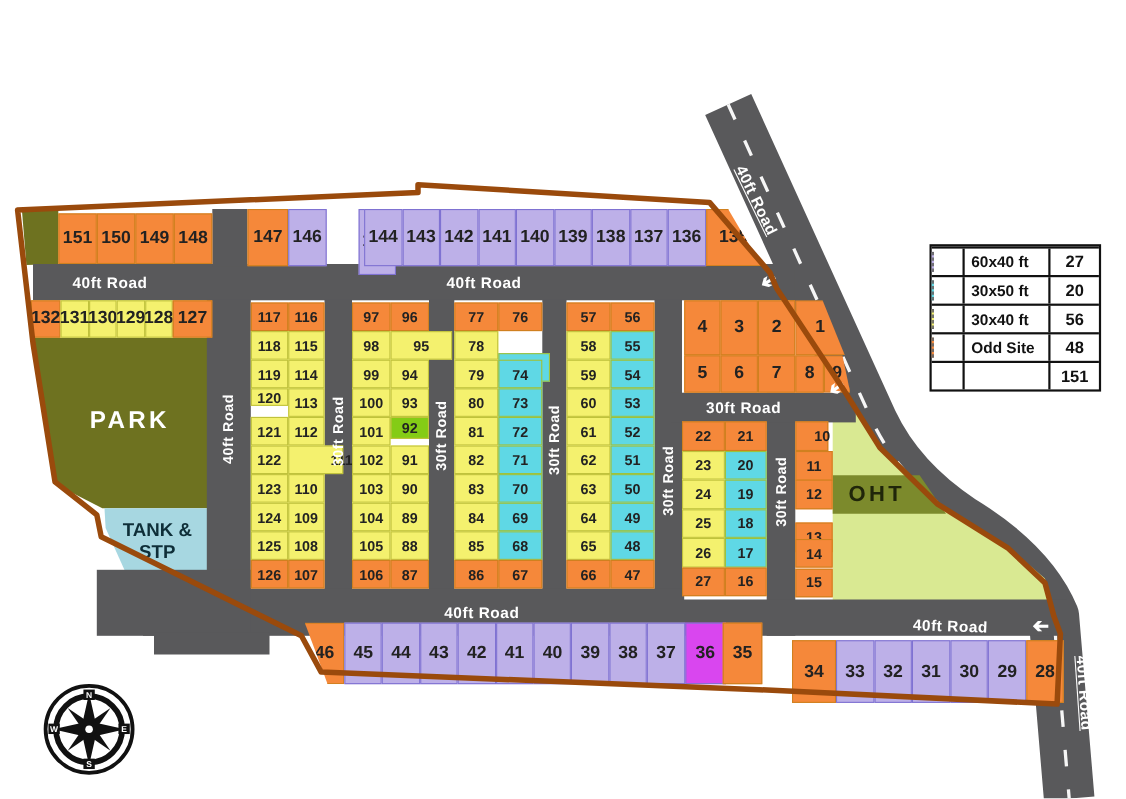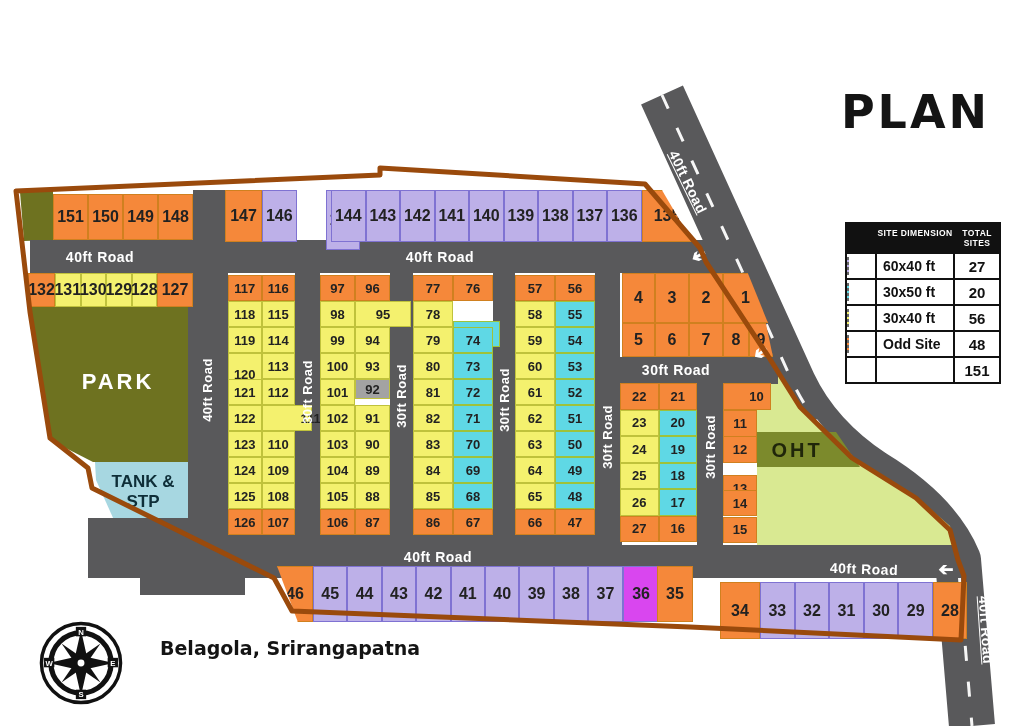--- a/index.html
+++ b/index.html
@@ -133,21 +133,21 @@
       <div class="cell cell-lg" style="left: 829.2px; top: 582px; width: 34.6px; height: 57px; background: rgb(189, 176, 232); border: 1px solid rgb(127, 114, 210);">31</div>
       <div class="cell cell-lg" style="left: 863.8px; top: 582px; width: 34.6px; height: 57px; background: rgb(189, 176, 232); border: 1px solid rgb(127, 114, 210);">30</div>
       <div class="cell cell-lg" style="left: 898.4px; top: 582px; width: 34.6px; height: 57px; background: rgb(189, 176, 232); border: 1px solid rgb(127, 114, 210);">29</div>
       <div class="cell cell-lg" style="left: 933px; top: 582px; width: 34px; height: 57px; background: rgb(245, 136, 58); border: 1px solid rgb(208, 128, 31);">28</div>
       <div class="cell cell-sm" style="left: 228px; top: 275px; width: 33.5px; height: 26px; background: rgb(245, 136, 58); border: 1px solid rgb(208, 128, 31);">117</div>
       <div class="cell cell-sm" style="left: 261.5px; top: 275px; width: 33.5px; height: 26px; background: rgb(245, 136, 58); border: 1px solid rgb(208, 128, 31);">116</div>
       <div class="cell cell-sm" style="left: 228px; top: 301px; width: 33.5px; height: 26px; background: rgb(244, 241, 110); border: 1px solid rgb(192, 194, 60);">118</div>
       <div class="cell cell-sm" style="left: 261.5px; top: 301px; width: 33.5px; height: 26px; background: rgb(244, 241, 110); border: 1px solid rgb(192, 194, 60);">115</div>
       <div class="cell cell-sm" style="left: 228px; top: 327px; width: 33.5px; height: 26px; background: rgb(244, 241, 110); border: 1px solid rgb(192, 194, 60);">119</div>
       <div class="cell cell-sm" style="left: 261.5px; top: 327px; width: 33.5px; height: 26px; background: rgb(244, 241, 110); border: 1px solid rgb(192, 194, 60);">114</div>
-      <div class="cell cell-sm" style="left: 228px; top: 353px; width: 33.5px; height: 43px; background: rgb(244, 241, 110); border: 1px solid rgb(192, 194, 60);">120</div>
+      <div class="cell cell-sm" style="left: 228px; top: 353px; width: 33.5px; height: 16px; background: rgb(244, 241, 110); border: 1px solid rgb(192, 194, 60);">120</div>
       <div class="cell cell-sm" style="left: 261.5px; top: 353px; width: 33.5px; height: 26px; background: rgb(244, 241, 110); border: 1px solid rgb(192, 194, 60);">113</div>
       <div class="cell cell-sm" style="left: 228px; top: 379px; width: 33.5px; height: 26px; background: rgb(244, 241, 110); border: 1px solid rgb(192, 194, 60);">121</div>
       <div class="cell cell-sm" style="left: 261.5px; top: 379px; width: 33.5px; height: 26px; background: rgb(244, 241, 110); border: 1px solid rgb(192, 194, 60);">112</div>
       <div class="cell cell-sm" style="left: 228px; top: 405px; width: 33.5px; height: 26px; background: rgb(244, 241, 110); border: 1px solid rgb(192, 194, 60);">122</div>
       <div class="cell cell-sm" style="left: 261.5px; top: 405px; width: 33.5px; height: 26px; background: rgb(244, 241, 110); border: 1px solid rgb(192, 194, 60); padding-left: 48px;">111</div>
       <div class="cell cell-sm" style="left: 228px; top: 431px; width: 33.5px; height: 26px; background: rgb(244, 241, 110); border: 1px solid rgb(192, 194, 60);">123</div>
       <div class="cell cell-sm" style="left: 261.5px; top: 431px; width: 33.5px; height: 26px; background: rgb(244, 241, 110); border: 1px solid rgb(192, 194, 60);">110</div>
       <div class="cell cell-sm" style="left: 228px; top: 457px; width: 33.5px; height: 26px; background: rgb(244, 241, 110); border: 1px solid rgb(192, 194, 60);">124</div>
       <div class="cell cell-sm" style="left: 261.5px; top: 457px; width: 33.5px; height: 26px; background: rgb(244, 241, 110); border: 1px solid rgb(192, 194, 60);">109</div>
       <div class="cell cell-sm" style="left: 228px; top: 483px; width: 33.5px; height: 26px; background: rgb(244, 241, 110); border: 1px solid rgb(192, 194, 60);">125</div>
@@ -156,21 +156,21 @@
       <div class="cell cell-sm" style="left: 261.5px; top: 509px; width: 33.5px; height: 26px; background: rgb(245, 136, 58); border: 1px solid rgb(208, 128, 31);">107</div>
       <div class="cell cell-sm" style="left: 320px; top: 275px; width: 35px; height: 26px; background: rgb(245, 136, 58); border: 1px solid rgb(208, 128, 31);">97</div>
       <div class="cell cell-sm" style="left: 355px; top: 275px; width: 35px; height: 26px; background: rgb(245, 136, 58); border: 1px solid rgb(208, 128, 31);">96</div>
       <div class="cell cell-sm" style="left: 320px; top: 301px; width: 35px; height: 26px; background: rgb(244, 241, 110); border: 1px solid rgb(192, 194, 60);">98</div>
       <div class="cell cell-sm" style="left: 355px; top: 301px; width: 56px; height: 26px; background: rgb(244, 241, 110); border: 1px solid rgb(192, 194, 60);">95</div>
       <div class="cell cell-sm" style="left: 320px; top: 327px; width: 35px; height: 26px; background: rgb(244, 241, 110); border: 1px solid rgb(192, 194, 60);">99</div>
       <div class="cell cell-sm" style="left: 355px; top: 327px; width: 35px; height: 26px; background: rgb(244, 241, 110); border: 1px solid rgb(192, 194, 60);">94</div>
       <div class="cell cell-sm" style="left: 320px; top: 353px; width: 35px; height: 26px; background: rgb(244, 241, 110); border: 1px solid rgb(192, 194, 60);">100</div>
       <div class="cell cell-sm" style="left: 355px; top: 353px; width: 35px; height: 26px; background: rgb(244, 241, 110); border: 1px solid rgb(192, 194, 60);">93</div>
       <div class="cell cell-sm" style="left: 320px; top: 379px; width: 35px; height: 26px; background: rgb(244, 241, 110); border: 1px solid rgb(192, 194, 60);">101</div>
-      <div class="cell cell-sm" style="left: 355px; top: 379px; width: 35px; height: 20px; background: #a3a3a3; border: 1px solid rgb(192, 194, 60);">92</div>
+      <div class="cell cell-sm" style="left: 355px; top: 379px; width: 35px; height: 20px; background: #84cc16; border: 1px solid rgb(192, 194, 60);">92</div>
       <div class="cell cell-sm" style="left: 320px; top: 405px; width: 35px; height: 26px; background: rgb(244, 241, 110); border: 1px solid rgb(192, 194, 60);">102</div>
       <div class="cell cell-sm" style="left: 355px; top: 405px; width: 35px; height: 26px; background: rgb(244, 241, 110); border: 1px solid rgb(192, 194, 60);">91</div>
       <div class="cell cell-sm" style="left: 320px; top: 431px; width: 35px; height: 26px; background: rgb(244, 241, 110); border: 1px solid rgb(192, 194, 60);">103</div>
       <div class="cell cell-sm" style="left: 355px; top: 431px; width: 35px; height: 26px; background: rgb(244, 241, 110); border: 1px solid rgb(192, 194, 60);">90</div>
       <div class="cell cell-sm" style="left: 320px; top: 457px; width: 35px; height: 26px; background: rgb(244, 241, 110); border: 1px solid rgb(192, 194, 60);">104</div>
       <div class="cell cell-sm" style="left: 355px; top: 457px; width: 35px; height: 26px; background: rgb(244, 241, 110); border: 1px solid rgb(192, 194, 60);">89</div>
       <div class="cell cell-sm" style="left: 320px; top: 483px; width: 35px; height: 26px; background: rgb(244, 241, 110); border: 1px solid rgb(192, 194, 60);">105</div>
       <div class="cell cell-sm" style="left: 355px; top: 483px; width: 35px; height: 26px; background: rgb(244, 241, 110); border: 1px solid rgb(192, 194, 60);">88</div>
       <div class="cell cell-sm" style="left: 320px; top: 509px; width: 35px; height: 26px; background: rgb(245, 136, 58); border: 1px solid rgb(208, 128, 31);">106</div>
       <div class="cell cell-sm" style="left: 355px; top: 509px; width: 35px; height: 26px; background: rgb(245, 136, 58); border: 1px solid rgb(208, 128, 31);">87</div>
@@ -219,21 +219,21 @@
       <div class="cell cell-sm" style="left: 620px; top: 409.5px; width: 38.5px; height: 26.5px; background: rgb(244, 241, 110); border: 1px solid rgb(192, 194, 60);">23</div>
       <div class="cell cell-sm" style="left: 658.5px; top: 409.5px; width: 38.5px; height: 26.5px; background: rgb(95, 216, 229); border: 1px solid rgb(158, 194, 59);">20</div>
       <div class="cell cell-sm" style="left: 620px; top: 436px; width: 38.5px; height: 26.5px; background: rgb(244, 241, 110); border: 1px solid rgb(192, 194, 60);">24</div>
       <div class="cell cell-sm" style="left: 658.5px; top: 436px; width: 38.5px; height: 26.5px; background: rgb(95, 216, 229); border: 1px solid rgb(158, 194, 59);">19</div>
       <div class="cell cell-sm" style="left: 620px; top: 462.5px; width: 38.5px; height: 26.5px; background: rgb(244, 241, 110); border: 1px solid rgb(192, 194, 60);">25</div>
       <div class="cell cell-sm" style="left: 658.5px; top: 462.5px; width: 38.5px; height: 26.5px; background: rgb(95, 216, 229); border: 1px solid rgb(158, 194, 59);">18</div>
       <div class="cell cell-sm" style="left: 620px; top: 489px; width: 38.5px; height: 26.5px; background: rgb(244, 241, 110); border: 1px solid rgb(192, 194, 60);">26</div>
       <div class="cell cell-sm" style="left: 658.5px; top: 489px; width: 38.5px; height: 26.5px; background: rgb(95, 216, 229); border: 1px solid rgb(158, 194, 59);">17</div>
       <div class="cell cell-sm" style="left: 620px; top: 515.5px; width: 38.5px; height: 26.5px; background: rgb(245, 136, 58); border: 1px solid rgb(208, 128, 31);">27</div>
       <div class="cell cell-sm" style="left: 658.5px; top: 515.5px; width: 38.5px; height: 26.5px; background: rgb(245, 136, 58); border: 1px solid rgb(208, 128, 31);">16</div>
-      <div class="cell cell-sm" style="left: 723px; top: 383px; width: 48px; height: 26.7px; background: rgb(245, 136, 58); border: 1px solid rgb(208, 128, 31); padding-left: 19px;">10</div>
+      <div class="cell cell-sm" style="left: 723px; top: 383px; width: 30px; height: 26.7px; background: rgb(245, 136, 58); border: 1px solid rgb(208, 128, 31); padding-left: 19px;">10</div>
       <div class="cell cell-sm" style="left: 723px; top: 409.7px; width: 34px; height: 27px; background: rgb(245, 136, 58); border: 1px solid rgb(208, 128, 31);">11</div>
       <div class="cell cell-sm" style="left: 723px; top: 436.4px; width: 34px; height: 26.7px; background: rgb(245, 136, 58); border: 1px solid rgb(208, 128, 31);">12</div>
       <div class="cell cell-sm" style="left: 723px; top: 475px; width: 34px; height: 26.7px; background: rgb(245, 136, 58); border: 1px solid rgb(208, 128, 31);">13</div>
       <div class="cell cell-sm" style="left: 723px; top: 489.8px; width: 34px; height: 26.7px; background: rgb(245, 136, 58); border: 1px solid rgb(208, 128, 31);">14</div>
       <div class="cell cell-sm" style="left: 723px; top: 516.5px; width: 34px; height: 26.7px; background: rgb(245, 136, 58); border: 1px solid rgb(208, 128, 31);">15</div>
     </div>
 
   <div id="labels-layer">
     <div class="area-label park-label" style="left:118px;top:382px;">PARK</div>
     <div class="area-label tank-label" style="left:143px;top:492px;">
@@ -259,29 +259,23 @@
       <span class="road-label" style="left: 986px; top: 630px; --r: 86deg; font-size: 14px; text-decoration: underline;">40ft Road</span>
     </div>
 
   <svg id="boundary-layer" class="layer" width="1024" height="726">
     <polygon points="16,191 380,175 380,168 645,184 700,248 706,262 768,356 800,407 852,458 916,498
                      950,530 958,560 964,576 961,640 690,627 292,611 274,578 92,488 88,468 50,438 30,312" fill="none" stroke="#9A4A0C" stroke-width="5" stroke-linejoin="round"></polygon>
   </svg>
 
   <div id="overlay-layer">
     <div class="title">
-      <div>PLAN</div>
     </div>
 
     <div class="legend">
-      <div class="legend-head">
-        <span></span>
-        <span>Site Dimension</span>
-        <span>Total Sites</span>
-      </div>
       <div>
           <div class="legend-row">
             <span><span class="swatch" style="background: rgb(189, 176, 232);"></span></span>
             <span class="lab">60x40 ft</span>
             <span class="cnt">27</span>
           </div>
           <div class="legend-row">
             <span><span class="swatch" style="background: rgb(95, 216, 229);"></span></span>
             <span class="lab">30x50 ft</span>
             <span class="cnt">20</span>
@@ -318,16 +312,15 @@
       <rect x="81" y="44" width="12" height="11" fill="#111"></rect>
       <rect x="44" y="81" width="12" height="11" fill="#111"></rect>
       <rect x="7" y="44" width="12" height="11" fill="#111"></rect>
       <text x="50" y="17" font-size="9" font-weight="bold" fill="#fff" text-anchor="middle">N</text>
       <text x="87" y="53" font-size="9" font-weight="bold" fill="#fff" text-anchor="middle">E</text>
       <text x="50" y="90" font-size="9" font-weight="bold" fill="#fff" text-anchor="middle">S</text>
       <text x="13" y="53" font-size="9" font-weight="bold" fill="#fff" text-anchor="middle">W</text>
     </svg>
 
     <div class="footer">
-      <div class="loc">Belagola, Srirangapatna</div>
     </div>
   </div>
 </div>
 
 </body></html>

